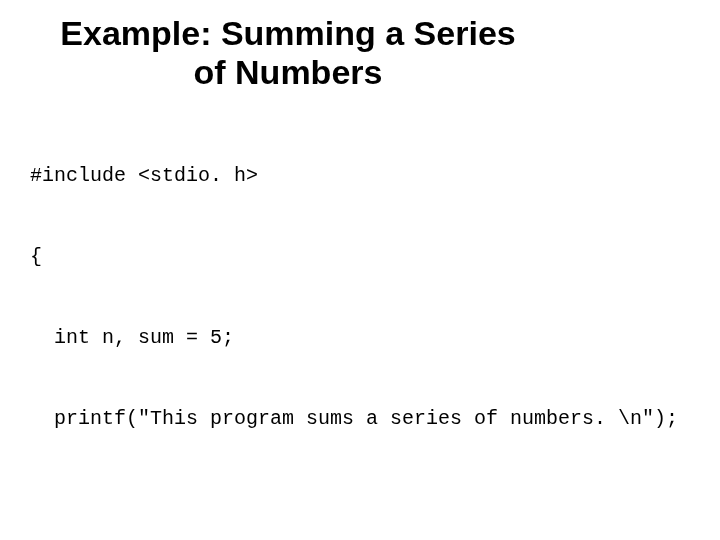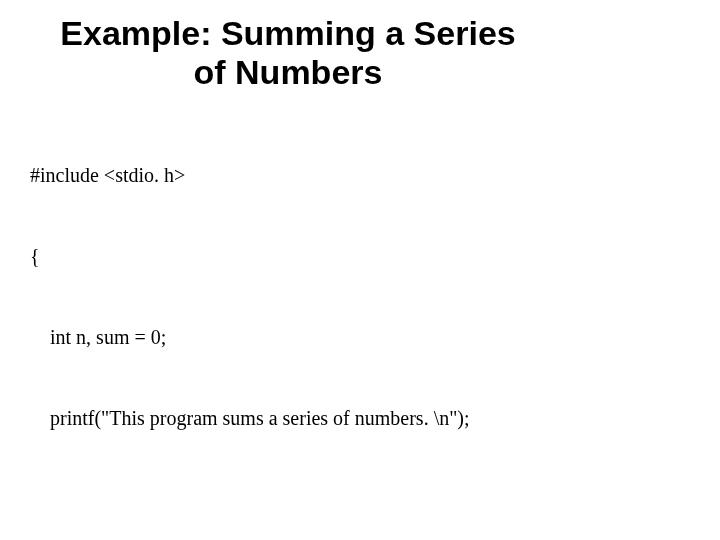--- a/index.html
+++ b/index.html
@@ -25,33 +25,33 @@
     margin: 4px 30px 16px 30px;
     line-height: 1.15;
   }
   .code-block {
     font-family: "Courier New", Courier, monospace;
     font-size: 20px;
     line-height: 1.35;
     color: #000;
     white-space: pre;
   }
-  .line { display: block; font-family: Liberation Serif, serif; }
+  .line { display: block; }
   .i1 { padding-left: 2ch; }
 </style>
 </head>
 <body>
 
 <div class="slide">
   <div class="title">Example: Summing a Series of Numbers</div>
 
   <div class="code-block">
     <span class="line">#include &lt;stdio. h&gt;</span>
     <span class="line">{</span>
-    <span class="line i1">int n, sum = 0;</span>
+    <span class="line i1">int n, sum = 5;</span>
     <span class="line i1">printf("This program sums a series of numbers. \n");</span>
     
     
     
     
     
     
     
     
     

